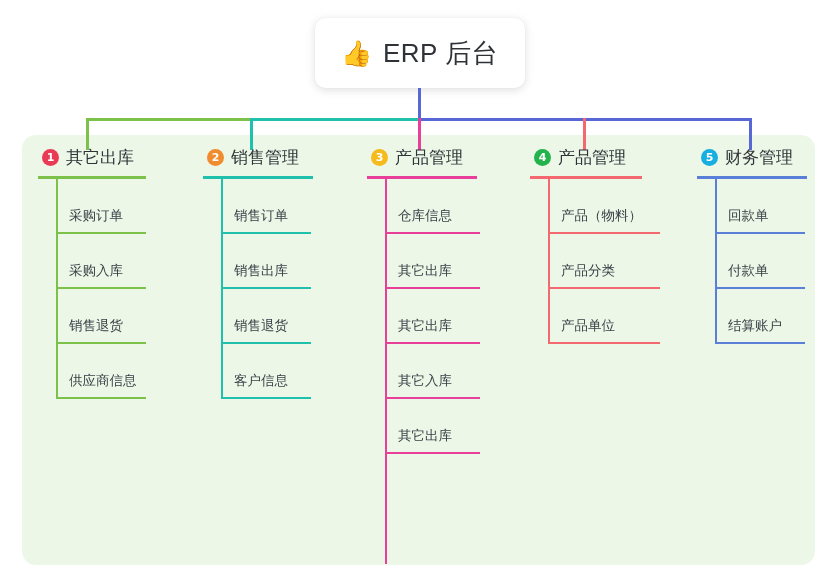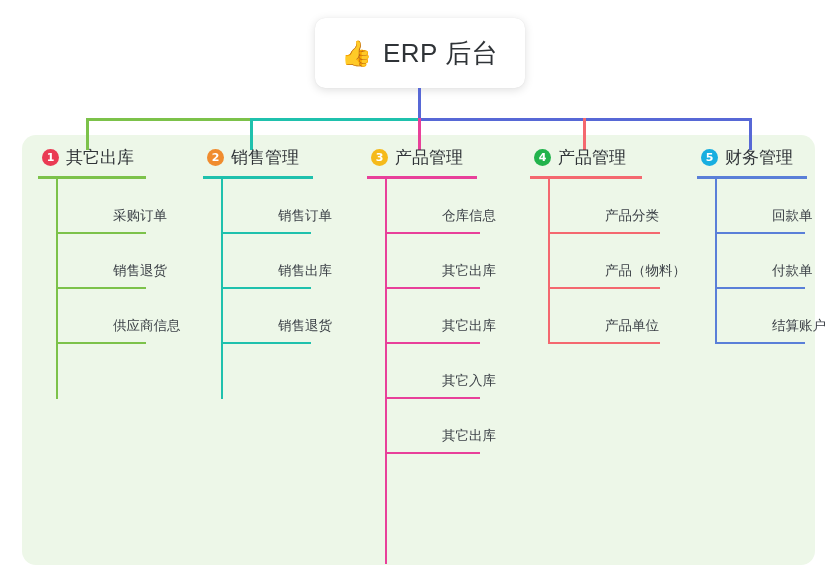--- a/index.html
+++ b/index.html
@@ -126,21 +126,20 @@
     height: 55px;
     box-sizing: border-box;
   }
   .leaf-text {
     position: absolute;
     left: 31px;
     bottom: 9px;
     font-size: 13.5px;
     color: #3a3f45;
     white-space: nowrap;
-    margin-left: 44px;
   }
   .leaf-rule {
     position: absolute;
     left: 18px;
     bottom: 0;
     height: 2px;
   }
 </style>
 </head>
 <body>
@@ -174,20 +173,24 @@
           <span class="col-title">其它出库</span>
         </div>
         <div class="col-rule" style="width: 108px; background: rgb(124, 194, 74);"></div>
         <div class="leaves">
           <div class="spine" style="height: 220px; background: rgb(124, 194, 74);"></div>
           <div class="leaf">
             <span class="leaf-text">采购订单</span>
             <div class="leaf-rule" style="width: 90px; background: rgb(124, 194, 74);"></div>
           </div>
           <div class="leaf">
+            <span class="leaf-text">采购入库</span>
+            <div class="leaf-rule" style="width: 90px; background: rgb(124, 194, 74);"></div>
+          </div>
+          <div class="leaf">
             <span class="leaf-text">销售退货</span>
             <div class="leaf-rule" style="width: 90px; background: rgb(124, 194, 74);"></div>
           </div>
           <div class="leaf">
             <span class="leaf-text">供应商信息</span>
             <div class="leaf-rule" style="width: 90px; background: rgb(124, 194, 74);"></div>
           </div>
         </div>
       </div>
       <div class="column" style="left: 203px;">
@@ -203,20 +206,24 @@
             <div class="leaf-rule" style="width: 90px; background: rgb(31, 193, 173);"></div>
           </div>
           <div class="leaf">
             <span class="leaf-text">销售出库</span>
             <div class="leaf-rule" style="width: 90px; background: rgb(31, 193, 173);"></div>
           </div>
           <div class="leaf">
             <span class="leaf-text">销售退货</span>
             <div class="leaf-rule" style="width: 90px; background: rgb(31, 193, 173);"></div>
           </div>
+          <div class="leaf">
+            <span class="leaf-text">客户信息</span>
+            <div class="leaf-rule" style="width: 90px; background: rgb(31, 193, 173);"></div>
+          </div>
         </div>
       </div>
       <div class="column" style="left: 367px;">
         <div class="col-head">
           <span class="badge" style="background: rgb(245, 186, 27);">3</span>
           <span class="col-title">产品管理</span>
         </div>
         <div class="col-rule" style="width: 110px; background: rgb(232, 64, 154);"></div>
         <div class="leaves">
           <div class="spine" style="height: 385px; background: rgb(232, 64, 154);"></div>
@@ -244,28 +251,28 @@
       </div>
       <div class="column" style="left: 530px;">
         <div class="col-head">
           <span class="badge" style="background: rgb(34, 179, 76);">4</span>
           <span class="col-title">产品管理</span>
         </div>
         <div class="col-rule" style="width: 112px; background: rgb(244, 104, 111);"></div>
         <div class="leaves">
           <div class="spine" style="height: 165px; background: rgb(244, 104, 111);"></div>
           <div class="leaf">
+            <span class="leaf-text">产品（物料）</span>
+            <div class="leaf-rule" style="width: 112px; background: rgb(244, 104, 111);"></div>
+          </div>
+          <div class="leaf">
             <span class="leaf-text">产品分类</span>
             <div class="leaf-rule" style="width: 112px; background: rgb(244, 104, 111);"></div>
           </div>
           <div class="leaf">
-            <span class="leaf-text">产品（物料）</span>
-            <div class="leaf-rule" style="width: 112px; background: rgb(244, 104, 111);"></div>
-          </div>
-          <div class="leaf">
             <span class="leaf-text">产品单位</span>
             <div class="leaf-rule" style="width: 112px; background: rgb(244, 104, 111);"></div>
           </div>
         </div>
       </div>
       <div class="column" style="left: 697px;">
         <div class="col-head">
           <span class="badge" style="background: rgb(23, 174, 224);">5</span>
           <span class="col-title">财务管理</span>
         </div>

